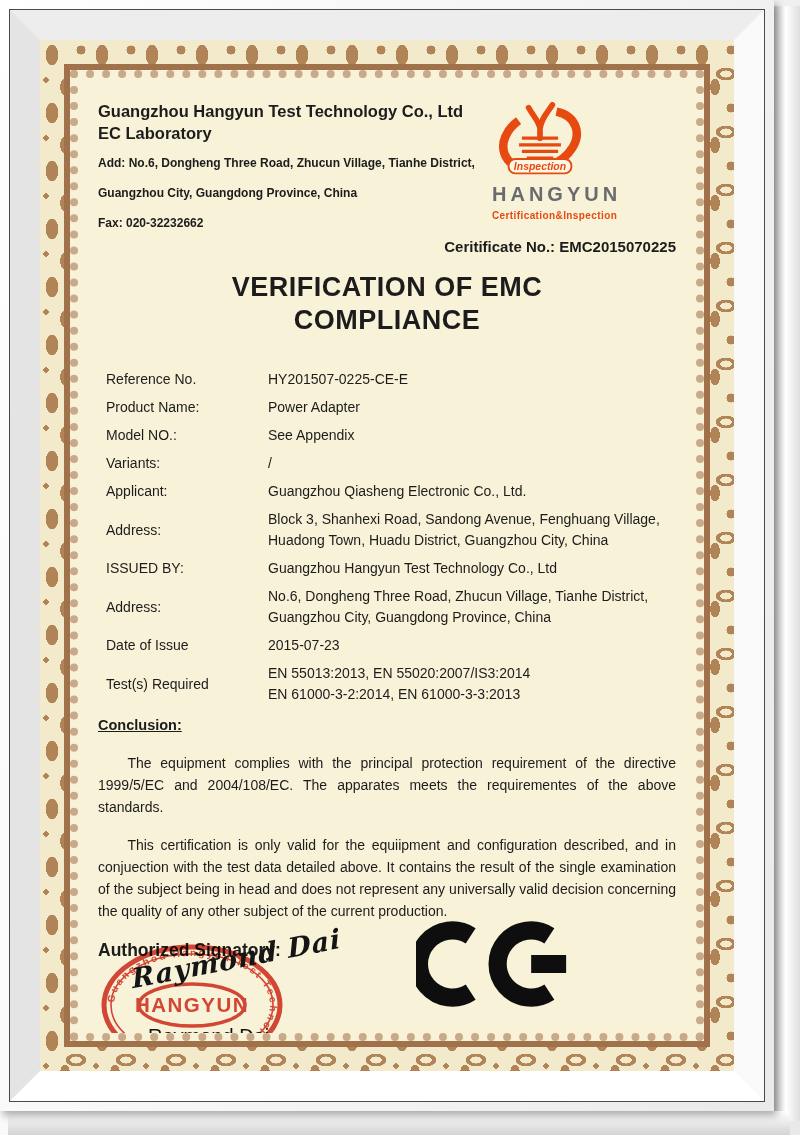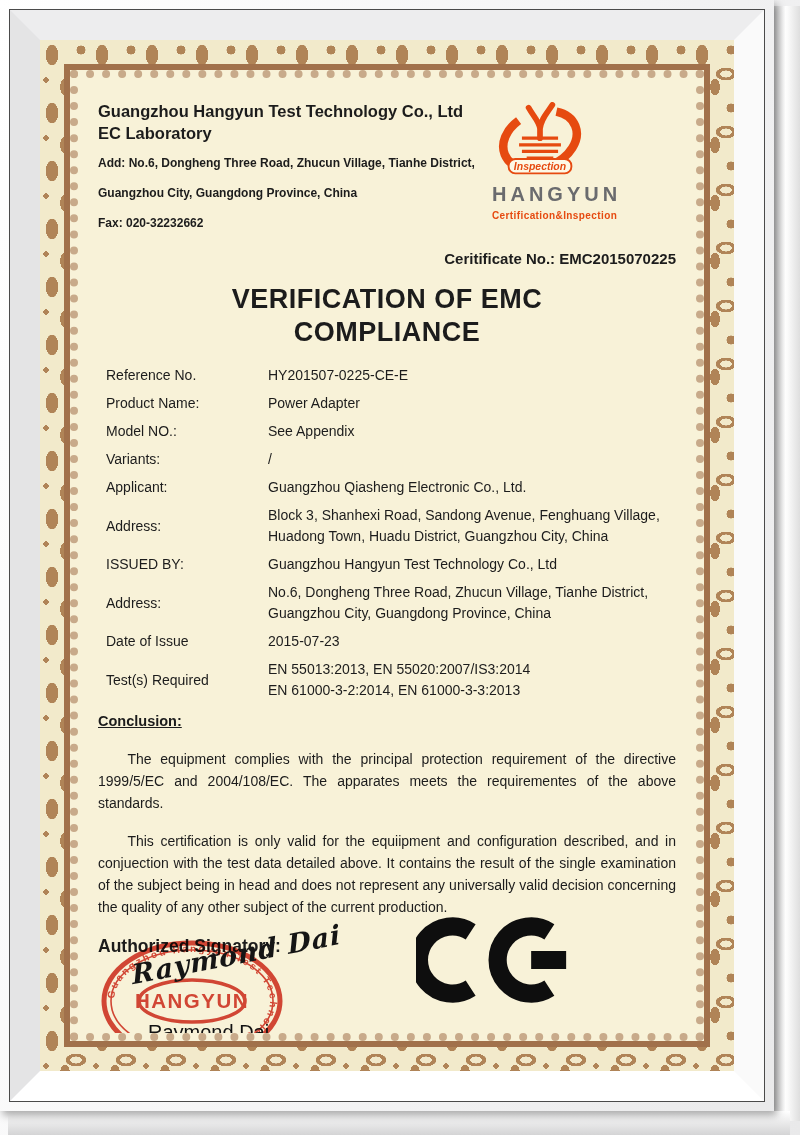--- a/index.html
+++ b/index.html
@@ -35,25 +35,25 @@
          border:8px dotted rgba(161,113,75,.55);
          padding:22px 20px 8px 20px;overflow:hidden;
          font-size:14px;line-height:21px;}
   
   .hdr{position:relative;min-height:122px;}
   .hdr-company{font-size:16.5px;font-weight:bold;line-height:22px;}
   .hdr-line{font-size:12px;font-weight:bold;margin-top:9px;}
   .logo{position:absolute;right:14px;top:2px;width:170px;text-align:left;}
   .logo-name{font-size:20px;font-weight:bold;letter-spacing:4px;color:#6a6b6e;margin-top:-2px;}
   .logo-tag{font-size:10px;font-weight:bold;color:#e64a10;letter-spacing:.4px;}
-  .certno{text-align:right;font-size:15px;font-weight:bold;margin-top:14px;}
+  .certno{text-align:right;font-size:15px;font-weight:bold;margin-top:2px;}
   
   .title{margin-top:14px;text-align:center;font-size:27px;font-weight:bold;line-height:33px;letter-spacing:.5px;}
   
-  .fields{margin-top:16px;margin-left:8px;display:grid;grid-template-columns:158px 1fr;
+  .fields{margin-top:32px;margin-left:8px;display:grid;grid-template-columns:158px 1fr;
           row-gap:7px;column-gap:4px;}
   .f-label{align-self:center;}
   .f-value{white-space:pre-line;}
   
   .concl-h{margin-top:10px;font-weight:bold;text-decoration:underline;font-size:14.5px;}
   .concl-p{margin:16px 0 0 0;text-align:justify;text-indent:2.1em;line-height:22px;}
   
   .sig-row{position:relative;height:214px;margin-top:6px;}
   .auth-h{position:absolute;left:0;top:12px;font-size:17.5px;font-weight:bold;}
   .stamp-wrap{position:absolute;left:2px;top:14px;width:210px;height:160px;}

